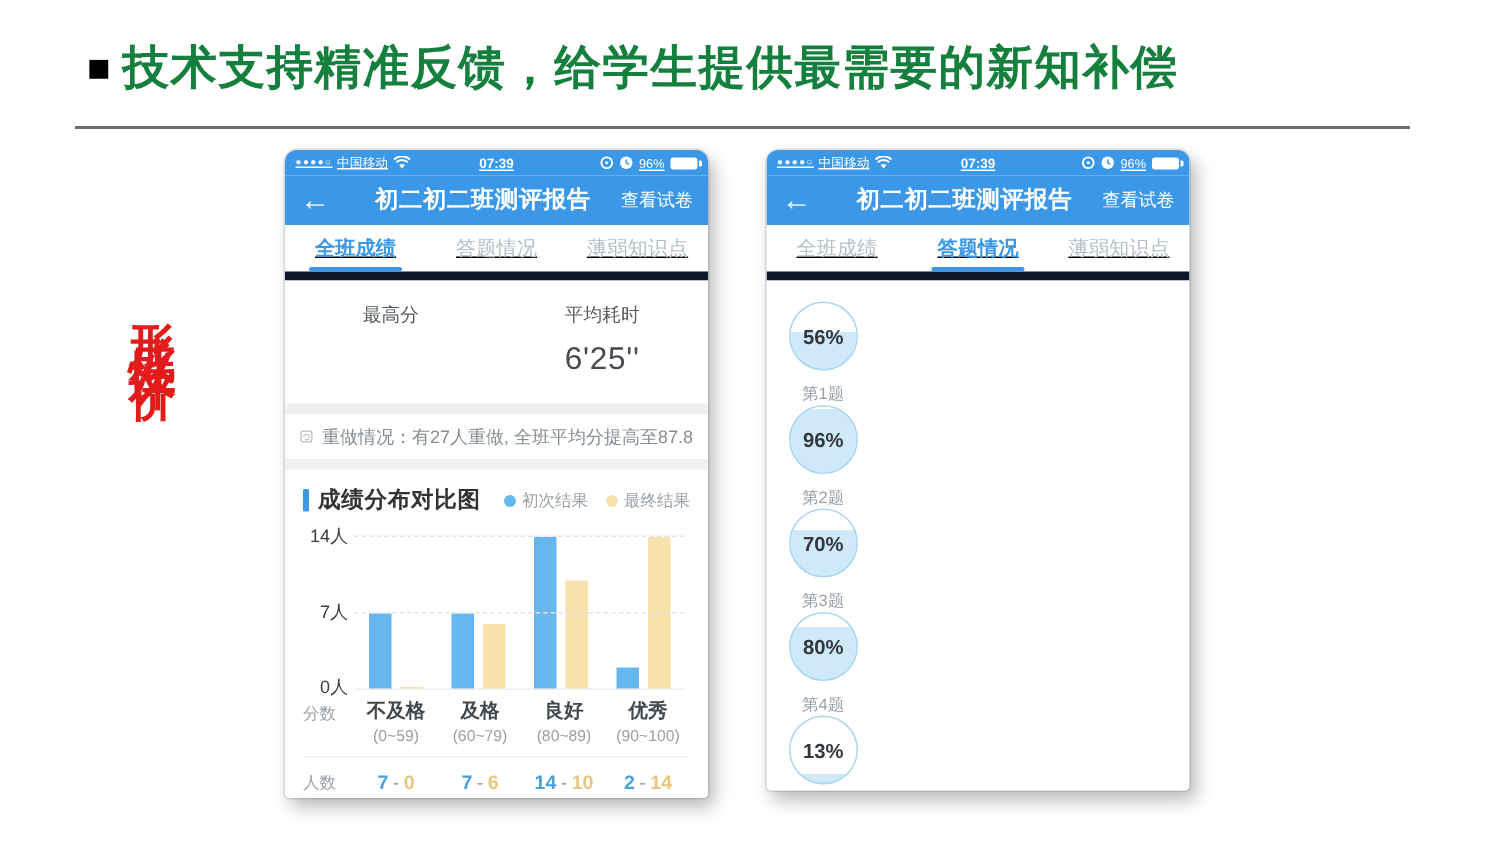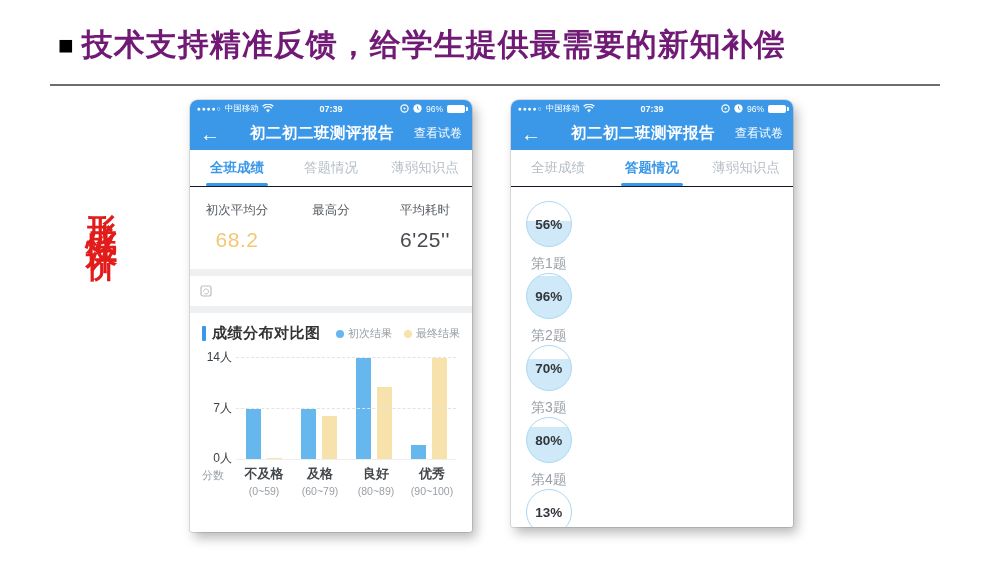--- a/index.html
+++ b/index.html
@@ -6,52 +6,52 @@
   html,body { width:1000px; height:562px; }
   body {
     font-family: "Liberation Sans", "DejaVu Sans", sans-serif;
     background:#ffffff; overflow:hidden; position:relative;
   }
   .slide { position:relative; width:1000px; height:562px; background:#ffffff; }
 
   
   .title-row { position:absolute; left:58px; top:24px; display:flex; align-items:center; gap:8px; }
   .title-bullet { font-size:26px; color:#000; line-height:1; }
-  .slide-title { font-size:31px; font-weight:800; color:#701a75; letter-spacing:1px; white-space:nowrap; }
+  .slide-title { font-size:31px; font-weight:800; color:#15803d; letter-spacing:1px; white-space:nowrap; }
   .title-rule { position:absolute; left:50px; top:84px; width:890px; height:2px; background:#6d6d6d; }
   .side-label {
     position:absolute; left:86px; top:190px;
     writing-mode:vertical-rl; text-orientation:upright;
     font-size:31px; font-weight:800; letter-spacing:9px; line-height:1;
   }
 
   
   .phone {
     position:absolute; top:100px; width:282px; background:#eef0f2;
     border-radius:8px 8px 3px 3px; overflow:hidden;
     box-shadow: 4px 6px 12px rgba(0,0,0,.28), 0 0 0 1px #e3e3e3;
     display:flex; flex-direction:column;
   }
   #phone1 { left:190px; height:432px; }
   #phone2 { left:511px; height:427px; }
 
-  .status { height:17px; flex:0 0 17px; color:#fff; display:flex; align-items:center; padding:0 7px; font-size:8.5px; }
+  .status { height:17px; flex:0 0 17px; color:#fff; display:flex; align-items:center; padding:0 7px; font-size:8.5px;text-decoration:underline; }
   .s-left  { flex:1; display:flex; align-items:center; gap:3px; }
   .s-dots  { font-size:6.5px; letter-spacing:1px; }
   .s-time  { font-weight:600; font-size:9px; }
   .s-right { flex:1; display:flex; align-items:center; justify-content:flex-end; gap:4px; }
   .battery { width:18px; height:8px; background:#fff; border-radius:2px; position:relative; }
   .battery::after { content:""; position:absolute; right:-3px; top:2px; width:2px; height:4px; background:#fff; border-radius:0 1px 1px 0; }
 
   .nav { height:33px; flex:0 0 33px; color:#fff; display:flex; align-items:center; padding:0 10px; }
   .nav-back { font-size:20px; line-height:1; width:34px; cursor:pointer; }
   .nav-title { flex:1; text-align:center; font-size:15.5px; font-weight:700; letter-spacing:.5px; }
   .nav-action { font-size:12px; width:52px; text-align:right; cursor:pointer; }
 
-  .tabs { height:37px; flex:0 0 37px; background:#fff; display:flex; border-bottom:1px solid #0f172a; }
+  .tabs { height:37px; flex:0 0 37px; background:#fff; display:flex; border-bottom:6px solid #0f172a;text-decoration:underline; }
   .tab { flex:1; display:flex; align-items:center; justify-content:center; font-size:13.5px; color:#b5bdc5; position:relative; cursor:pointer; }
   .tab.active { font-weight:700; }
   .tab.active::after { content:""; position:absolute; bottom:0; left:50%; transform:translateX(-50%); width:62px; height:3px; border-radius:2px; }
 
   
   .stats { background:#fff; display:flex; padding:15px 0 17px; }
   .stat { flex:1; text-align:center; }
   .stat-label { font-size:12.5px; color:#555a60; margin-bottom:9px; }
   .stat-value { font-size:21px; letter-spacing:.5px; }
 
@@ -86,21 +86,21 @@
   .count { flex:1; text-align:center; font-size:13px; font-weight:600; }
   .count .sep { font-weight:400; margin:0 3px; }
 
   
   .qcontent { background:#fff; padding:14px 12px 20px; }
   .qtitle { font-size:13px; color:#33373c; margin-bottom:17px; }
   .qrow { display:flex; margin-bottom:10px;flex-direction:column; }
   .q { width:20%; display:flex; flex-direction:column; align-items:center; }
   .qcircle { width:46px; height:46px; border-radius:50%; display:flex; align-items:center; justify-content:center;
              font-size:13.5px; font-weight:600; color:#33373c; }
-  .qlabel { font-size:14px; color:#9aa0a6; margin-top:8px; }
+  .qlabel { font-size:11px; color:#9aa0a6; margin-top:8px; }
   .filler { flex:1; background:#f2f3f4; }
 </style>
 <style>.tab.active::after{background:#3b98e8;}</style><style>.tab.active::after{background:#3b98e8;}</style></head>
 <body>
 
 <div class="slide">
 
   <div class="title-row">
     <span class="title-bullet">■</span>
     <h1 class="slide-title">技术支持精准反馈，给学生提供最需要的新知补偿</h1>
@@ -139,37 +139,34 @@
       <span class="nav-action">查看试卷</span>
     </div>
     <div class="tabs">
         <div class="tab active" style="color: rgb(59, 152, 232);">全班成绩</div>
         <div class="tab">答题情况</div>
         <div class="tab">薄弱知识点</div>
       </div>
 
     <div class="stats">
         <div class="stat">
-          <div class="stat-label">初次平均分</div>
-          <div class="stat-value" style="color: rgb(242, 200, 118);">68.2</div>
-        </div>
-        <div class="stat">
           <div class="stat-label">最高分</div>
         </div>
         <div class="stat">
           <div class="stat-label">平均耗时</div>
           <div class="stat-value" style="color: rgb(71, 75, 80);">6'25''</div>
         </div>
       </div>
 
     <div class="redo">
       <svg width="12" height="12" viewBox="0 0 12 12">
           <rect x="1" y="1" width="10" height="10" rx="2" stroke="#b8bec4" fill="none" stroke-width="1.2"></rect>
           <path d="M3.5 6.5 a2.5 2.5 0 1 1 1 2" stroke="#b8bec4" fill="none" stroke-width="1"></path>
         </svg>
+      <span>重做情况：有27人重做, 全班平均分提高至87.8</span>
     </div>
 
     <div class="chart-card">
       <div class="chart-head">
         <span class="chart-marker" style="background: rgb(59, 152, 232);"></span>
         <span class="chart-title">成绩分布对比图</span>
         <div class="legend">
             <span class="legend-item">
               <span class="legend-dot" style="background: rgb(102, 183, 238);"></span>
               <span>初次结果</span>
@@ -221,20 +218,27 @@
           </div>
           <div class="cat">
             <div class="cat-name">良好</div>
             <div class="cat-range">(80~89)</div>
           </div>
           <div class="cat">
             <div class="cat-name">优秀</div>
             <div class="cat-range">(90~100)</div>
           </div>
         </div>
+      <div class="counts-row">
+        <span class="row-head">人数</span>
+      <div class="count"><span style="color: rgb(75, 160, 216);">7</span><span class="sep" style="color: rgb(154, 160, 166);">-</span><span style="color: rgb(230, 199, 126);">0</span></div>
+          <div class="count"><span style="color: rgb(75, 160, 216);">7</span><span class="sep" style="color: rgb(154, 160, 166);">-</span><span style="color: rgb(230, 199, 126);">6</span></div>
+          <div class="count"><span style="color: rgb(75, 160, 216);">14</span><span class="sep" style="color: rgb(154, 160, 166);">-</span><span style="color: rgb(230, 199, 126);">10</span></div>
+          <div class="count"><span style="color: rgb(75, 160, 216);">2</span><span class="sep" style="color: rgb(154, 160, 166);">-</span><span style="color: rgb(230, 199, 126);">14</span></div>
+        </div>
     </div>
   </div>
 
   <div class="phone" id="phone2">
     <div class="status header-blue" style="background: rgb(59, 152, 232);">
       <div class="s-left">
         <span class="s-dots">●●●●○</span>
         <span>中国移动</span>
         <svg width="12" height="9" viewBox="0 0 16 12">
             <path d="M8 11.2 L5.4 8.1 a4.2 4.2 0 0 1 5.2 0 Z" fill="#fff"></path>

